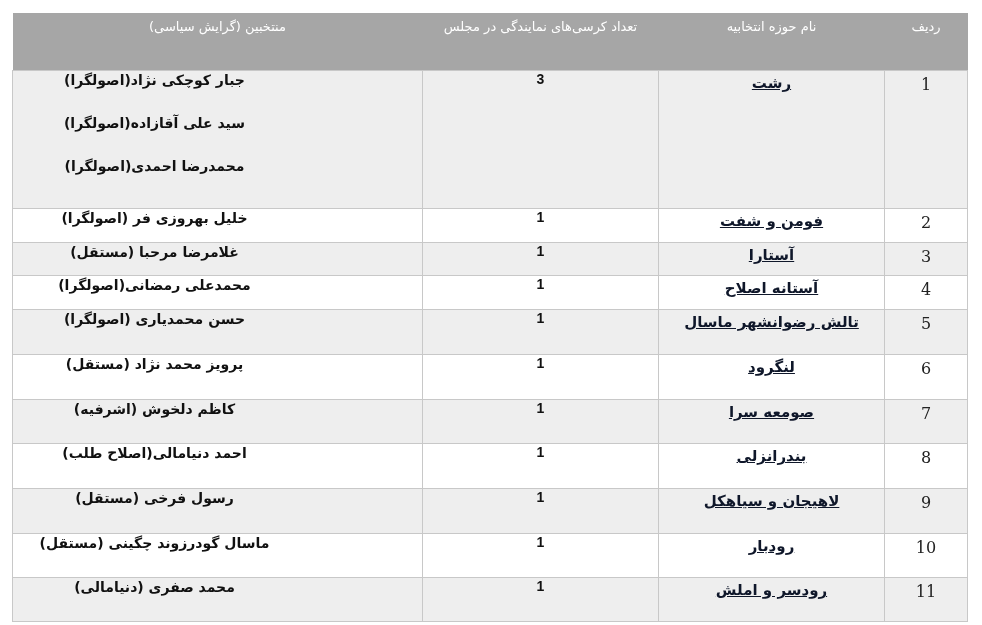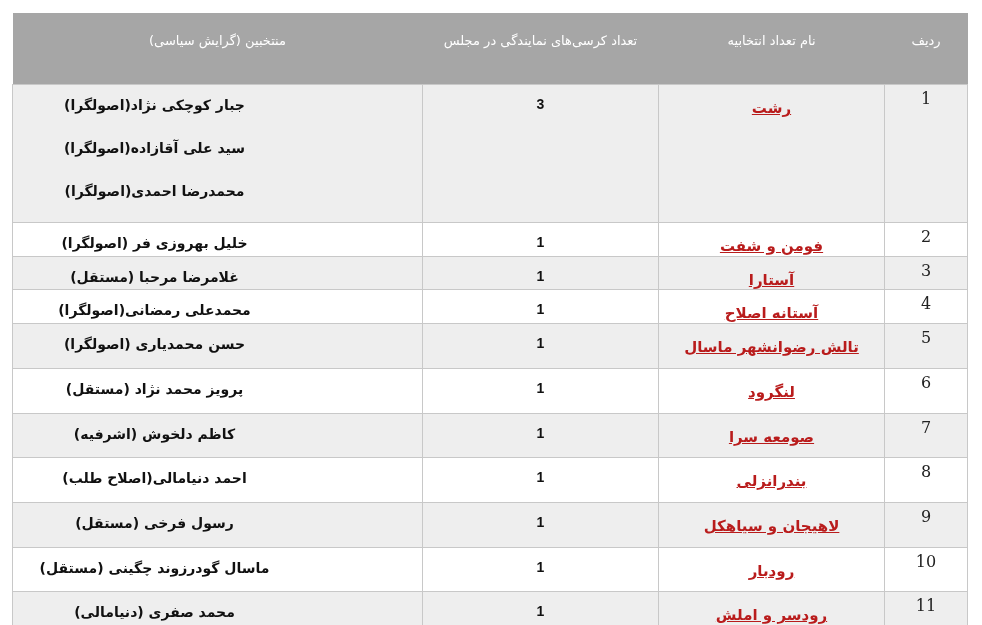--- a/index.html
+++ b/index.html
@@ -30,49 +30,49 @@
     col.c-seats { width: 236px; }
     col.c-elect { width: 410px; }
 
     thead th {
       background: #a6a6a6;
       color: #ffffff;
       font-weight: normal;
       font-size: 13px;
       height: 50px;
       vertical-align: top;
-      padding-top: 20px;
+      padding-top: 6px;
       text-align: center;
       border: none;
       font-family: "DejaVu Sans", sans-serif;
     }
     tbody td {
       border: 1px solid #c8c8c8;
       vertical-align: top;
       text-align: center;
-      padding: 11px 4px 0 4px;
+      padding: 0 4px 0 4px;
       font-size: 14px;
       color: #111111;
     }
     tbody tr.odd td { background: #eeeeee; }
     tbody tr.even td { background: #ffffff; }
 
     td.idx {
       font-family: "DejaVu Serif", serif;
       font-size: 16px;
       color: #222222;
       padding-top: 4px;
     }
     td.seats {
       font-weight: bold;
       font-size: 14px;
       font-family: "Liberation Sans", sans-serif;
     }
     td.dist a {
-      color: #b91c1c;
+      color: #0f172a;
       font-weight: bold;
       text-decoration: underline;
       font-size: 15px;
       display: inline-block;
       margin-top: 3px;
     }
     td.elect {
       font-weight: bold;
       font-size: 14px;
       text-align: center;
@@ -93,21 +93,21 @@
   <table>
     <colgroup>
       <col class="c-idx">
       <col class="c-dist">
       <col class="c-seats">
       <col class="c-elect">
     </colgroup>
     <thead>
       <tr>
         <th>ردیف</th>
-        <th>نام تعداد انتخابیه</th>
+        <th>نام حوزه انتخابیه</th>
         <th>تعداد کرسی‌های نمایندگی در مجلس</th>
         <th>منتخبین (گرایش سیاسی)</th>
       </tr>
     </thead>
     <tbody>
 
       <tr class="odd" style="height:138px;">
         <td class="idx">1</td>
         <td class="dist"><a>رشت</a></td>
         <td class="seats">3</td>

